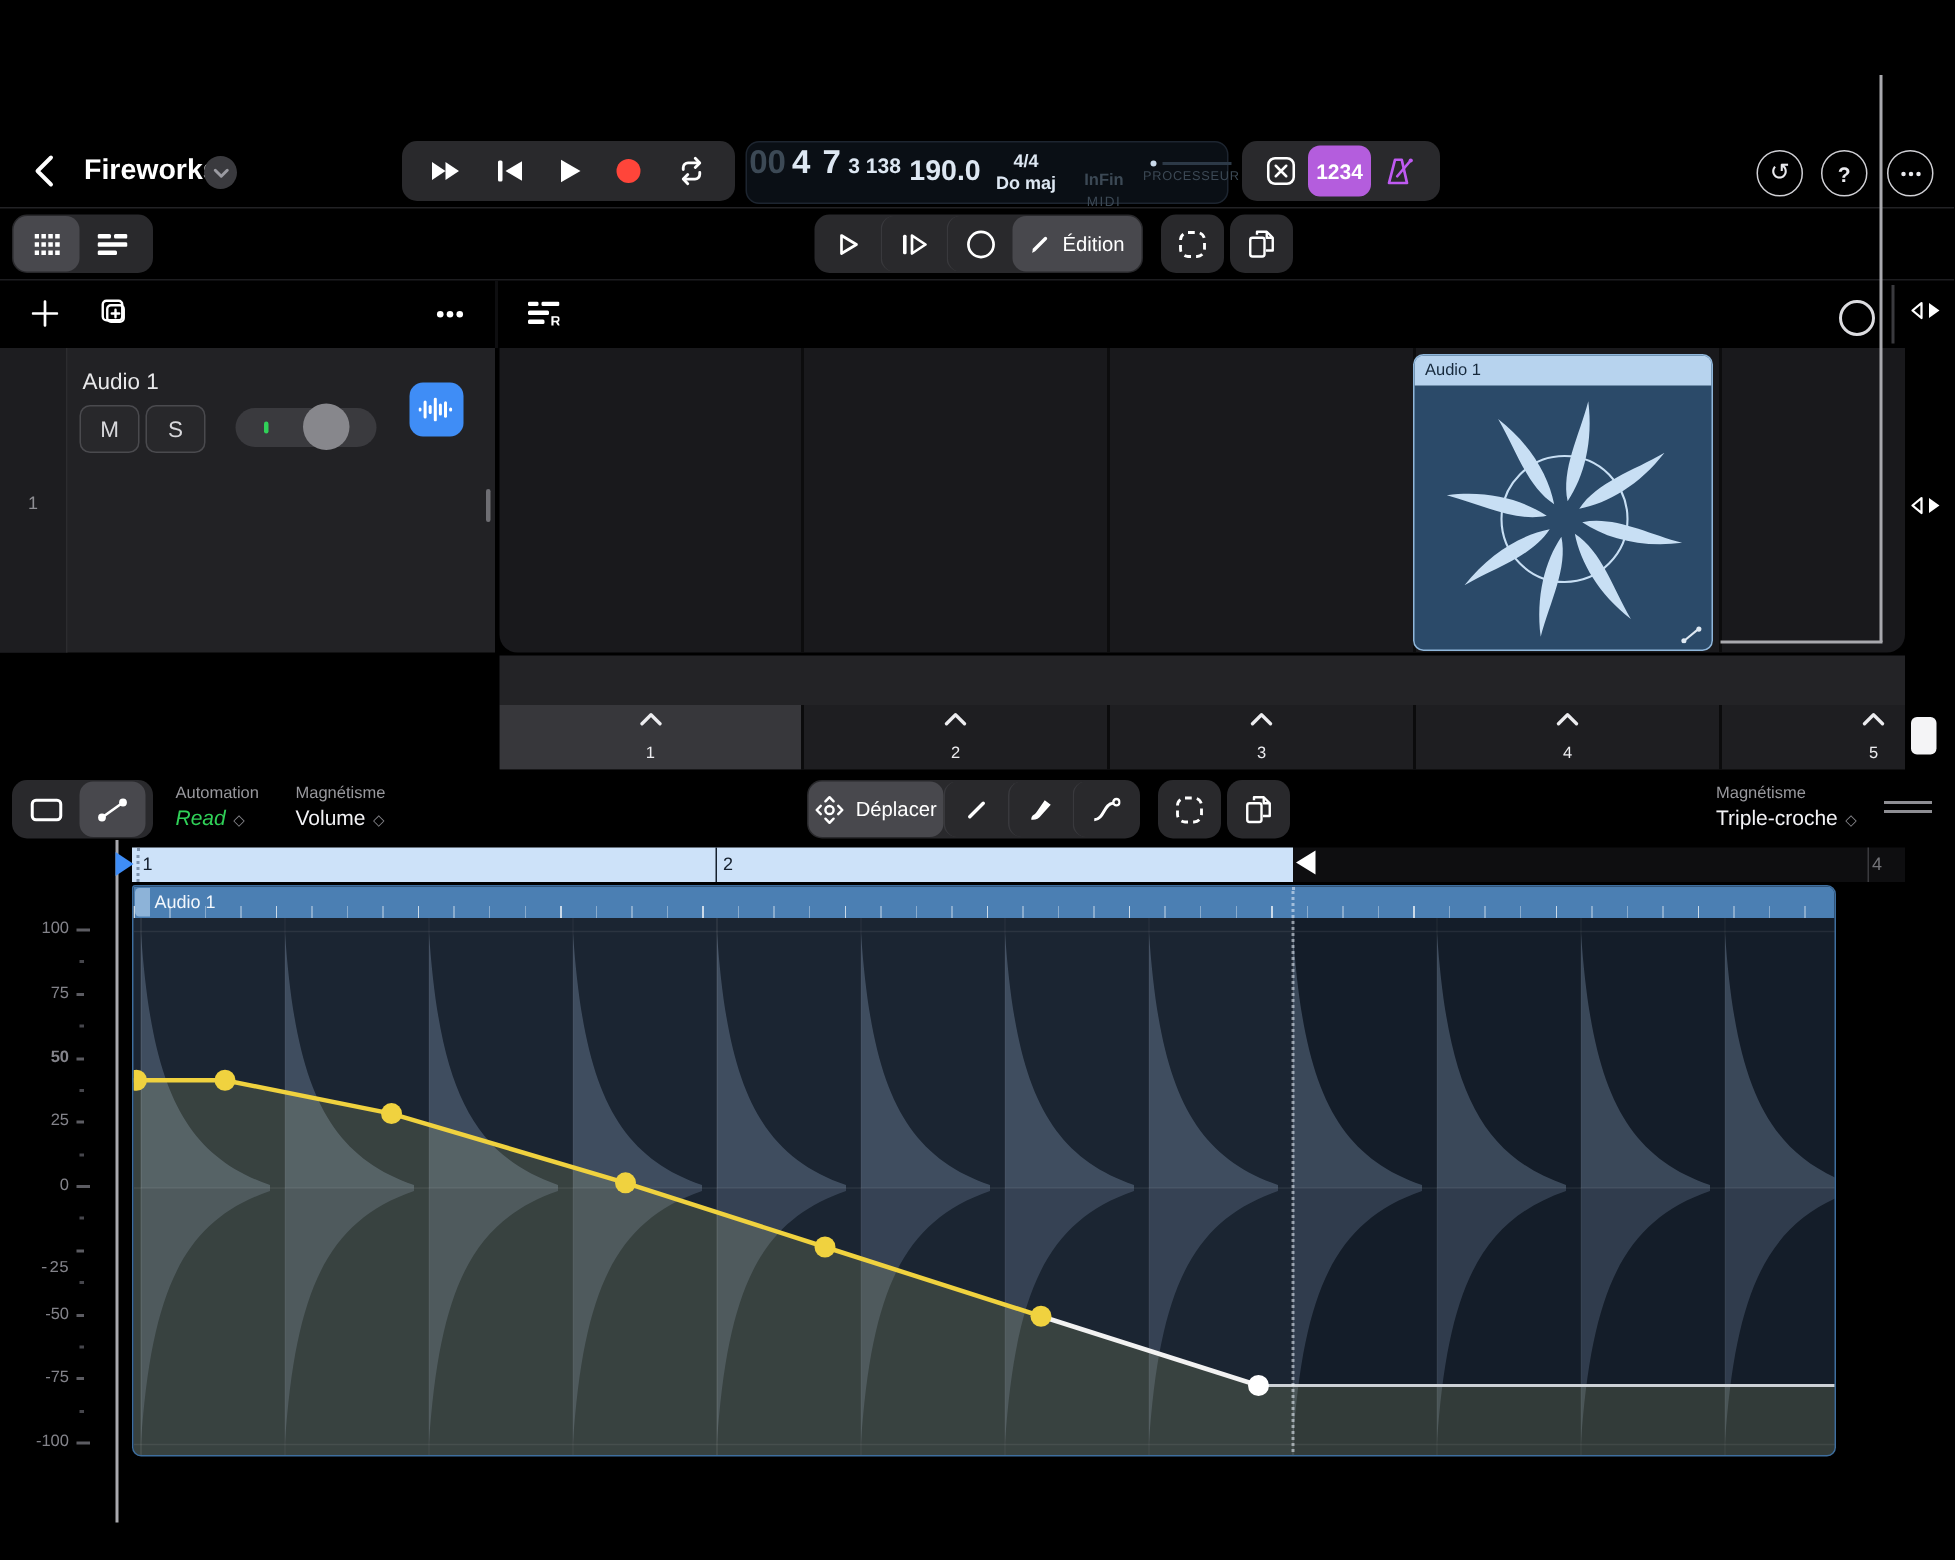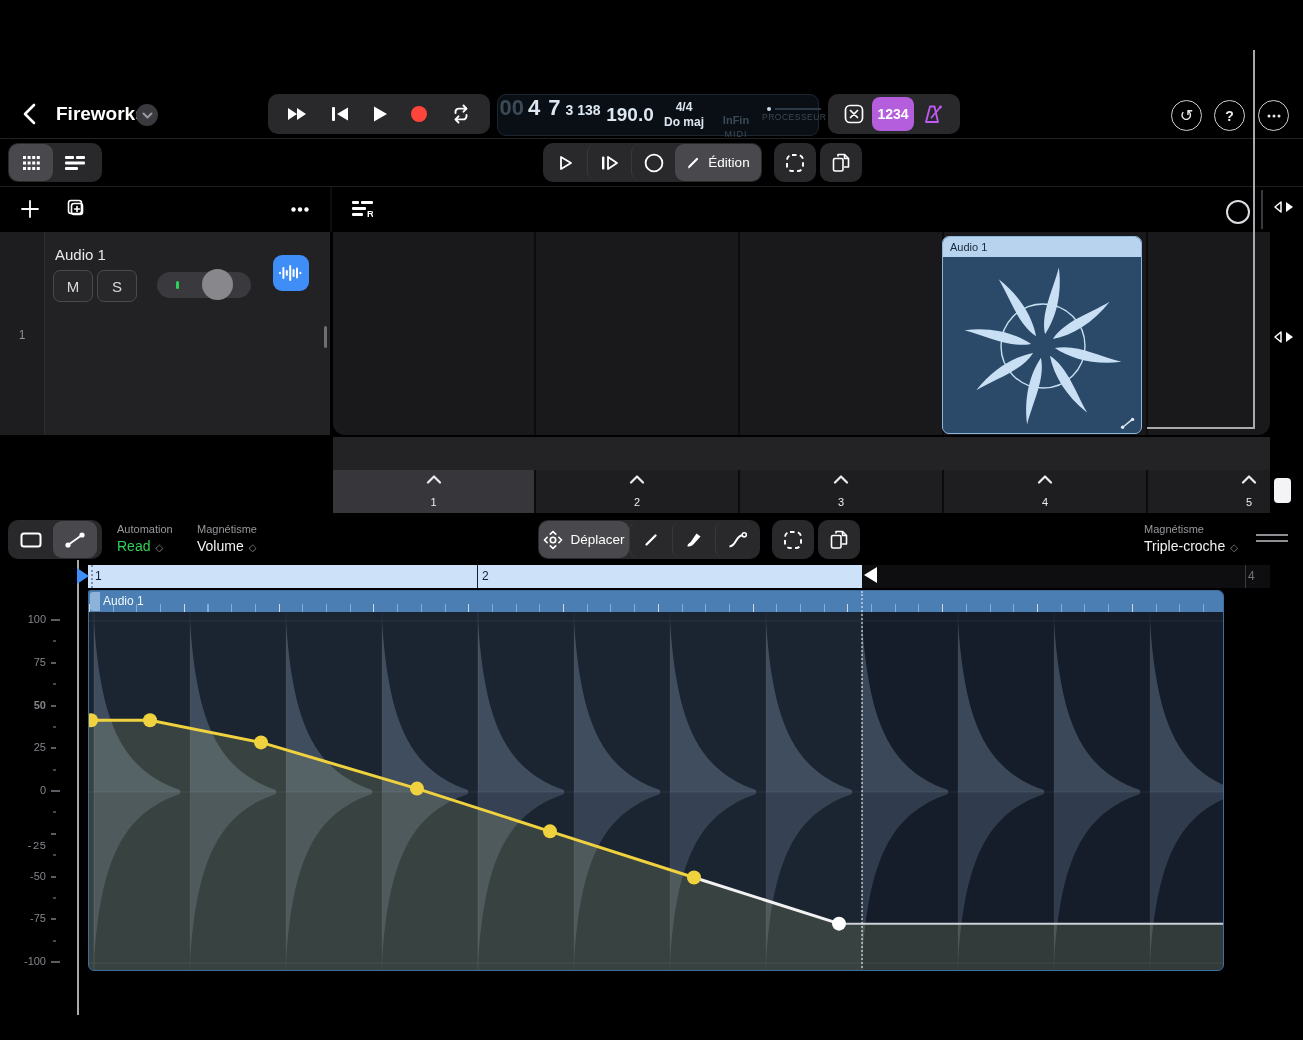--- a/index.html
+++ b/index.html
@@ -392,21 +392,21 @@
         <svg width="22" height="18" viewBox="0 0 22 18">
             <path d="M4,14 L18,4" stroke="#fff" stroke-width="1.8"></path>
             <circle cx="4" cy="14" r="2.6" fill="#fff"></circle>
             <circle cx="18" cy="4" r="2.6" fill="#fff"></circle>
           </svg>
       </div>
     </div>
 
     <div class="abs" style="left:117px;top:7px;">
       <div class="lbl-sm">Automation</div>
-      <div style="margin-top:2px;"><span style="font-size:14px;color:#30d158;">Read</span><span class="diamond">◇</span></div>
+      <div style="margin-top:2px;font-style:italic;"><span style="font-size:14px;color:#30d158;">Read</span><span class="diamond">◇</span></div>
     </div>
     <div class="abs" style="left:197px;top:7px;">
       <div class="lbl-sm">Magnétisme</div>
       <div style="margin-top:2px;"><span class="val" style="font-size:14px;">Volume</span><span class="diamond">◇</span></div>
     </div>
 
     <div class="seg abs" style="left:538px;top:4px;width:220px;height:39px;padding:0 1px;">
       <div class="cell sel" style="width:90px;gap:7px;">
         <svg width="20" height="20" viewBox="0 0 22 22" fill="none" stroke="#fff" stroke-width="1.8" stroke-linecap="round" stroke-linejoin="round">
             <circle cx="11" cy="11" r="3"></circle>

